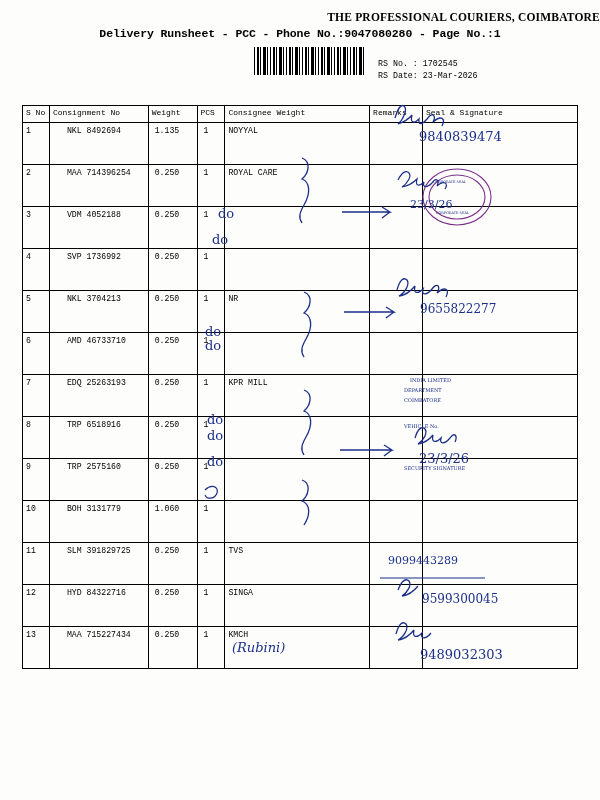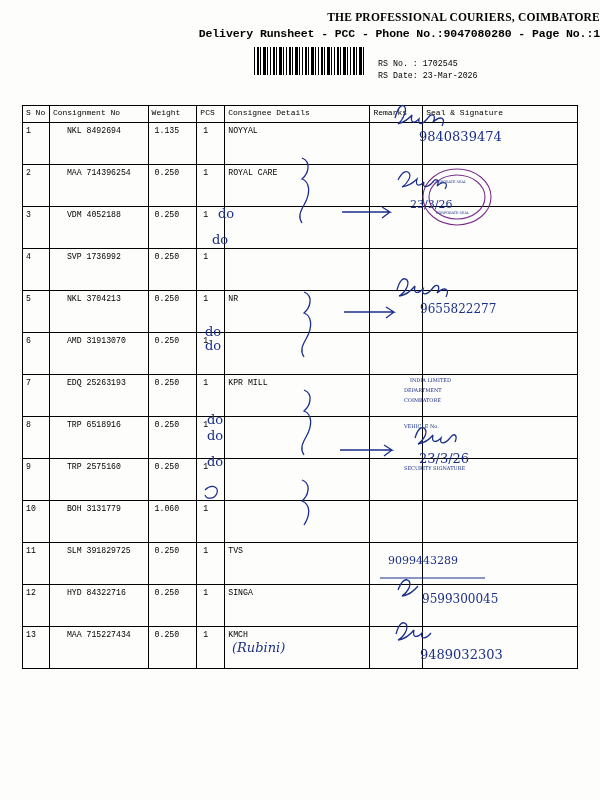--- a/index.html
+++ b/index.html
@@ -23,21 +23,21 @@
   }
   .doc-title {
     text-align: right;
     font-family: "Liberation Serif", serif;
     font-weight: bold;
     font-size: 11.5px;
     letter-spacing: 0.2px;
     padding-top: 11px;
   }
   .doc-subtitle {
-    text-align: right;
+    text-align: center;
     font-family: "Liberation Mono", monospace;
     font-weight: bold;
     font-size: 11.5px;
     padding-top: 4px;
     letter-spacing: -0.1px;
   }
   .header-block {
     position: relative;
     margin: 6px 22px 0 22px;
     height: 46px;
@@ -154,21 +154,21 @@
     </div>
   </div>
 
   <table class="runsheet">
     <thead>
       <tr>
         <th class="c-sno">S No</th>
         <th class="c-cons">Consignment No</th>
         <th class="c-wt">Weight</th>
         <th class="c-pcs">PCS</th>
-        <th class="c-det">Consignee Details</th>
+        <th class="c-det">Consignee Weight</th>
         <th class="c-rem">Remarks</th>
         <th class="c-sig">Seal &amp; Signature</th>
       </tr>
     </thead>
     <tbody>
       <tr>
         <td class="c-sno">1</td>
         <td class="c-cons">
             <span class="cons-no">NKL 8492694</span>
           </td>
@@ -238,21 +238,21 @@
         <td class="c-pcs">
             <span class="pcs-val">1</span>
           </td>
         <td class="c-det">NR</td>
         <td class="c-rem"></td>
         <td class="c-sig"></td>
       </tr>
       <tr>
         <td class="c-sno">6</td>
         <td class="c-cons">
-            <span class="cons-no">AMD 31913070</span>
+            <span class="cons-no">AMD 46733710</span>
           </td>
         <td class="c-wt">
             <span class="wt-val">0.250</span>
           </td>
         <td class="c-pcs">
             <span class="pcs-val">1</span>
           </td>
         <td class="c-det"></td>
         <td class="c-rem"></td>
         <td class="c-sig"></td>

